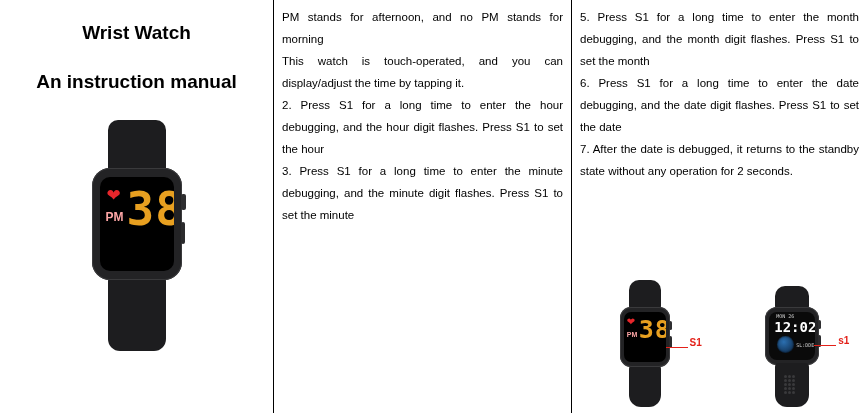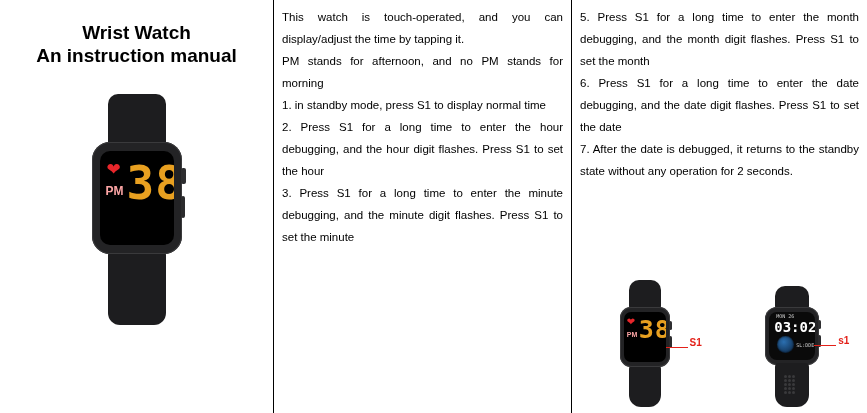--- a/index.html
+++ b/index.html
@@ -27,21 +27,21 @@
   .title-block {
     text-align: center;
     margin-top: 16px;
   }
   .title-line {
     font-size: 19px;
     font-weight: bold;
     color: #000;
     line-height: 1.2;
   }
-  .title-line.second { }
+  .title-line.second { margin-top: 26px; }
 
   .watch-wrap-main {
     margin-top: 26px;
     display: flex;
     justify-content: center;
   }
 
   
   .watch {
     position: relative;
@@ -181,23 +181,22 @@
             <div class="digits" style="position:absolute;left:27px;top:9px;font-size:46px;">388</div>
           </div>
         </div>
         <div class="strap-bottom" style="width:58px;height:74px;margin-top:-3px;"></div>
       </div>
     </div>
   </div>
 
   <div class="col col-2">
     <div class="body-text">
+      <p>PM stands for afternoon, and no PM stands for morning</p>
       <p>This watch is touch-operated, and you can display/adjust the time by tapping it.</p>
-      <p>PM stands for afternoon, and no PM stands for morning</p>
-      <p>1. in standby mode, press S1 to display normal time</p>
       <p>2. Press S1 for a long time to enter the hour debugging, and the hour digit flashes. Press S1 to set the hour</p>
       <p>3. Press S1 for a long time to enter the minute debugging, and the minute digit flashes. Press S1 to set the minute</p>
     </div>
   </div>
 
   <div class="col col-3">
     <div class="body-text">
       <p>5. Press S1 for a long time to enter the month debugging, and the month digit flashes. Press S1 to set the month</p>
       <p>6. Press S1 for a long time to enter the date debugging, and the date digit flashes. Press S1 to set the date</p>
       <p>7. After the date is debugged, it returns to the standby state without any operation for 2 seconds.</p>
@@ -223,21 +222,21 @@
         <div class="strap-bottom" style="width:32px;height:42px;margin-top:-2px;"></div>
       </div>
 
       <div class="fig">
         <div class="strap-top" style="width:34px;height:24px;"></div>
         <div class="case" style="width:54px;height:58px;margin-top:-3px;border-radius:12px;">
           <div class="crown" style="width:3px;height:9px;right:-2px;top:13px;"></div>
           <div class="btn" style="width:3px;height:12px;right:-2px;top:28px;"></div>
           <div class="screen" style="left:4px;top:5px;right:4px;bottom:5px;border-radius:8px;background:#0a0a0a;">
             <div class="small-label" style="position:absolute;left:7px;top:1px;font-size:5px;">MON 26</div>
-            <div style="position:absolute;left:5px;top:7px;font-family:'DejaVu Sans Mono',monospace;font-size:14px;font-weight:bold;color:#ffffff;">03:02</div>
+            <div style="position:absolute;left:5px;top:7px;font-family:'DejaVu Sans Mono',monospace;font-size:14px;font-weight:bold;color:#ffffff;">12:02</div>
             <div class="dial-face" style="left:8px;top:24px;width:17px;height:17px;"></div>
             <div class="small-label" style="position:absolute;left:27px;top:30px;font-size:5px;">SL:DDE:III</div>
           </div>
           <div class="callout" style="right:-30px;top:28px;">
             <span class="line"></span>
               <span>s1</span>
           </div>
         </div>
         <div class="strap-bottom" style="width:34px;height:44px;margin-top:-2px;position:relative;">
           <div class="dot-grid" style="left:9px;top:12px;grid-template-columns:repeat(3,3px);grid-template-rows:repeat(5,3px);">

